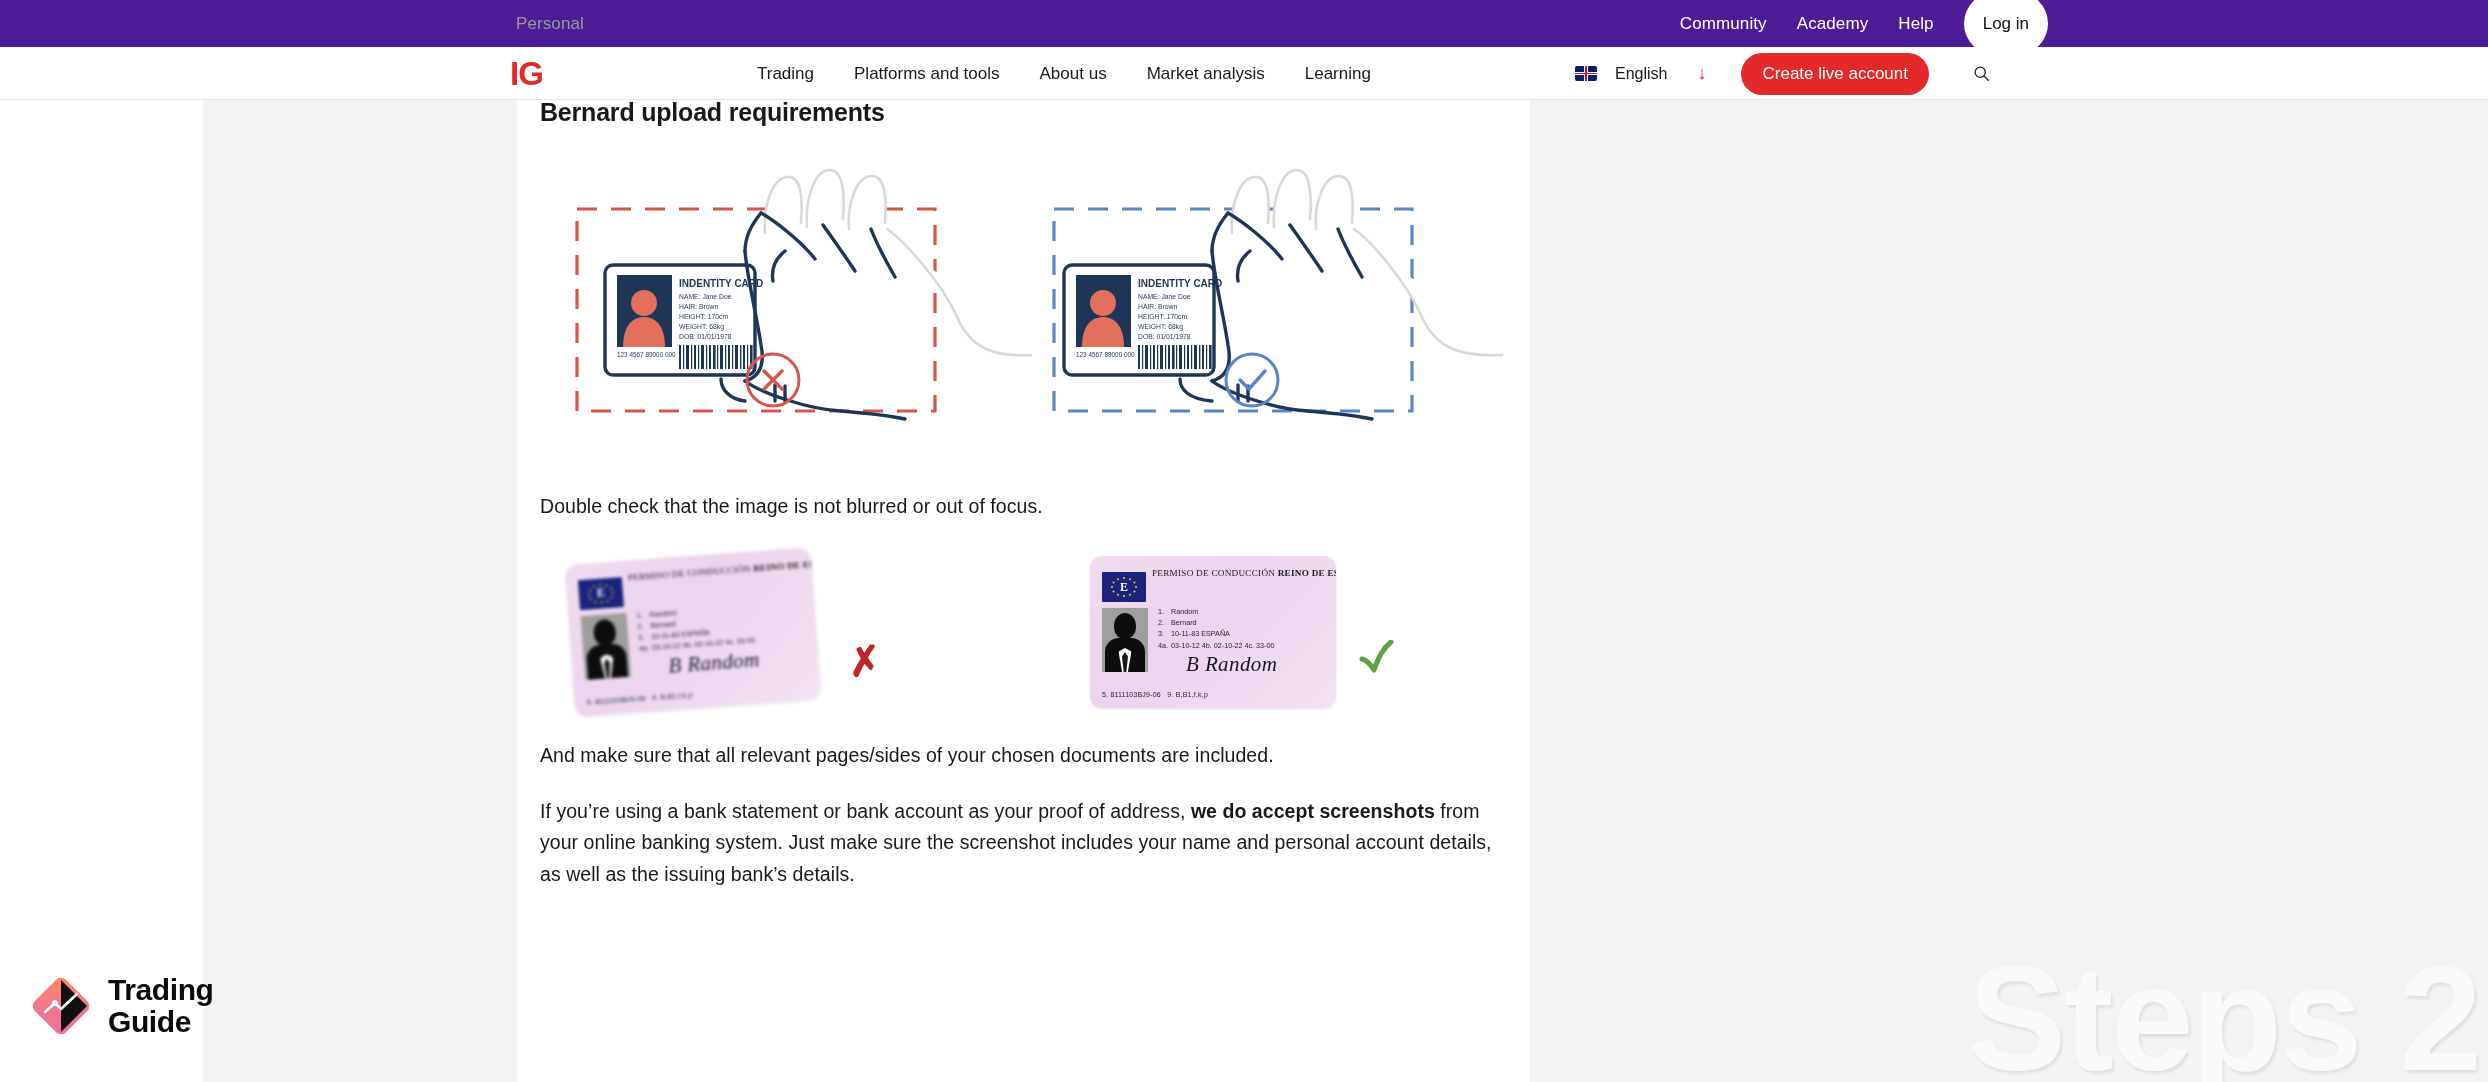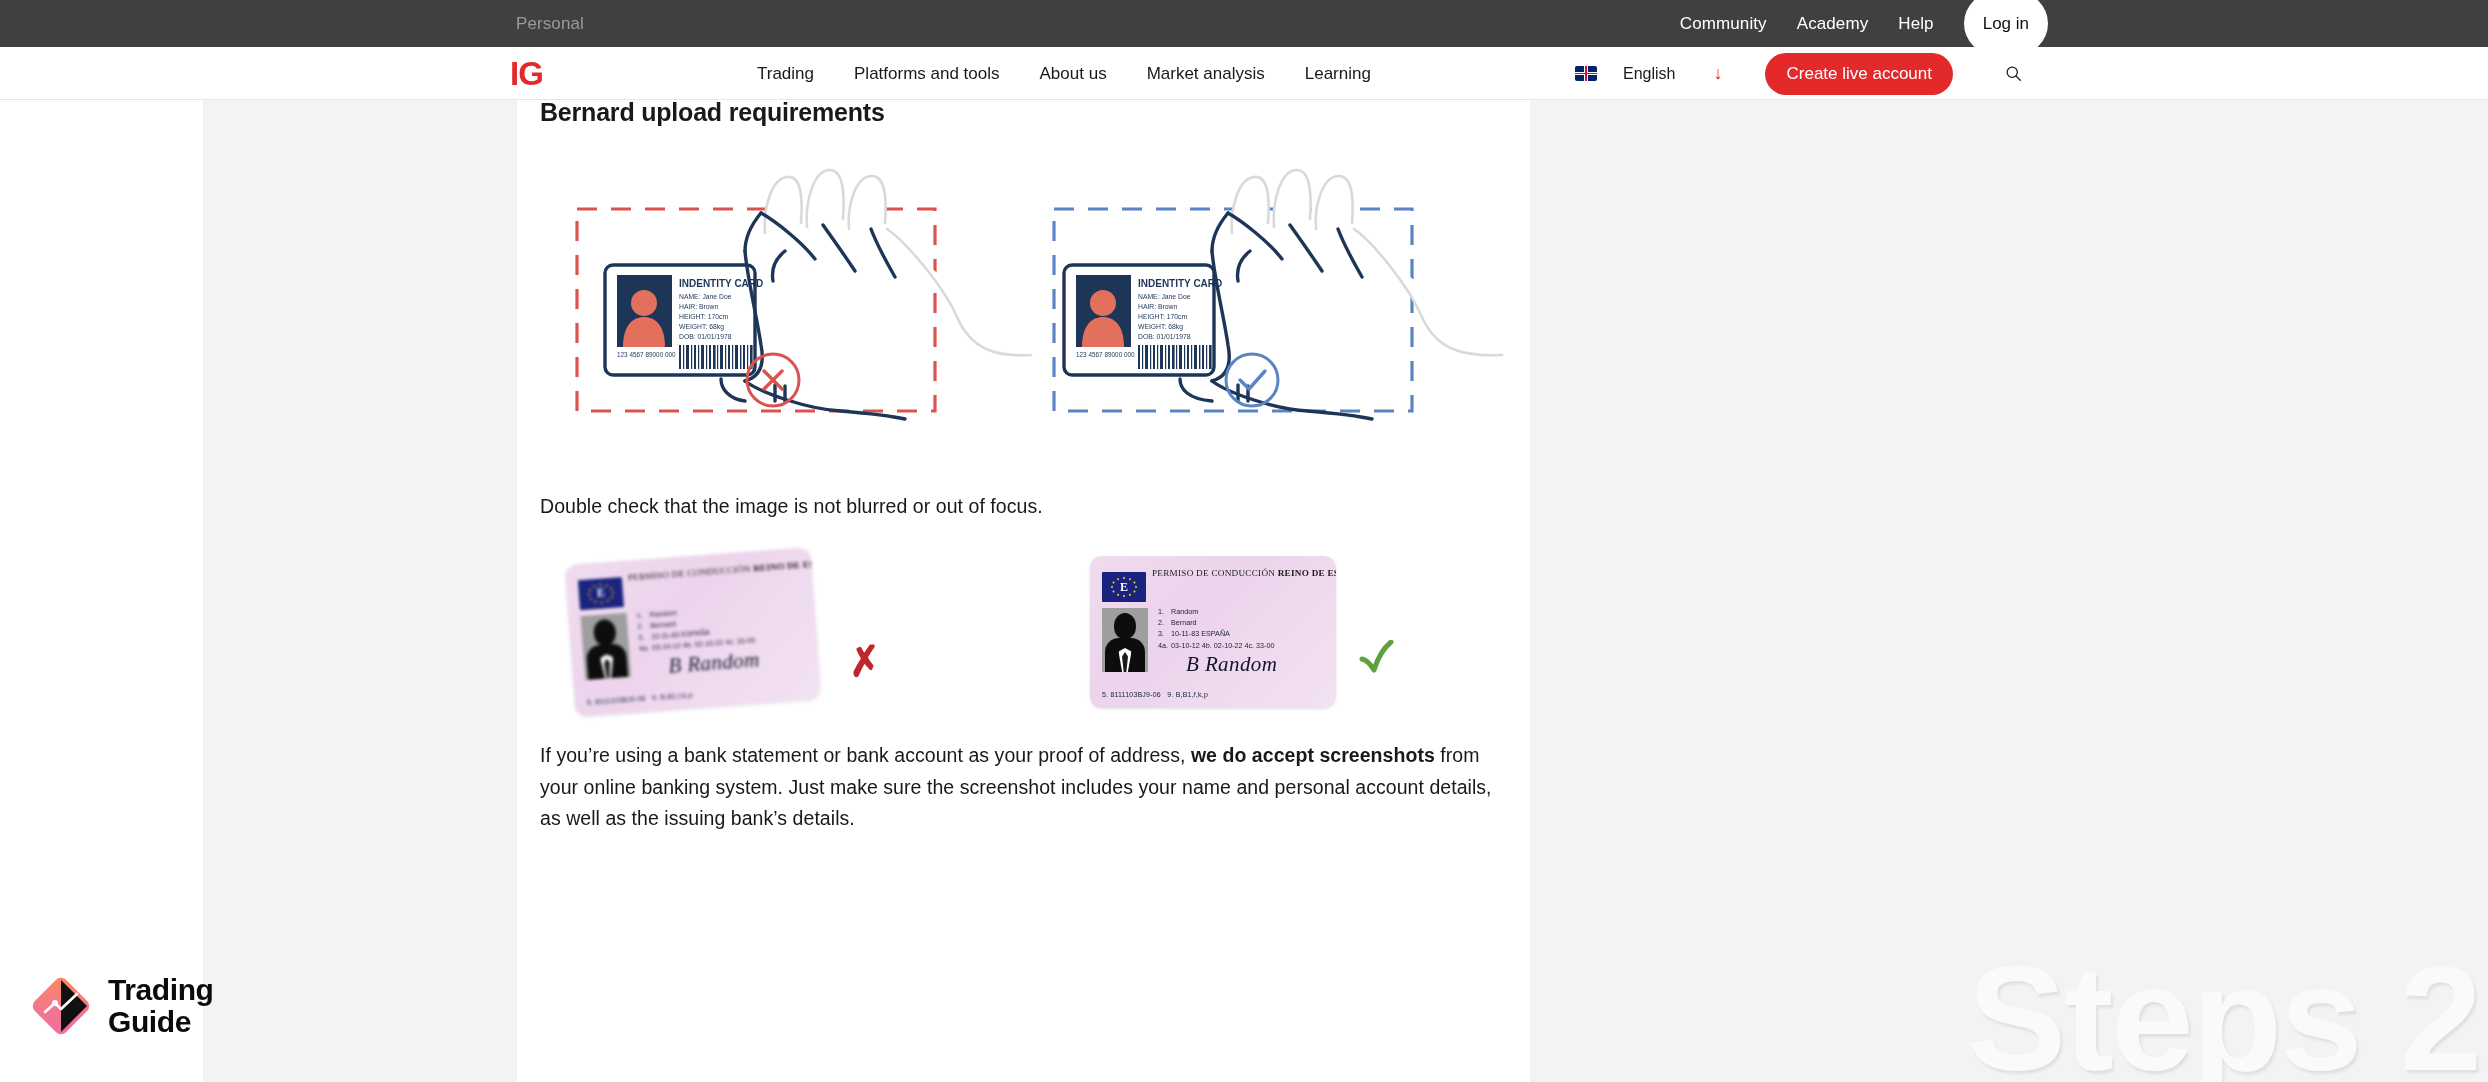--- a/index.html
+++ b/index.html
@@ -9,21 +9,21 @@
     background: #f2f3f5;
     font-family: "Liberation Sans", sans-serif;
     -webkit-font-smoothing: antialiased;
   }
 
   .page { position: relative; width: 2488px; height: 1082px; background: #f2f3f5; }
 
   
   .topbar {
     position: absolute; top: 0; left: 0; width: 2488px; height: 47px;
-    background: #404040;
+    background: #4c1d95;
     display: flex; align-items: center;
   }
   .topbar-left { position: absolute; left: 516px; top: 0; height: 47px; display: flex; align-items: center; }
   .topbar-personal { color: #9a9a9a; font-size: 17px; letter-spacing: .1px; }
   .topbar-right { position: absolute; right: 440px; top: 0; height: 47px; display: flex; align-items: center; gap: 30px; }
   .topbar-link { color: #ffffff; font-size: 17px; letter-spacing: .1px; text-decoration: none; }
   .login-btn {
     background: #ffffff; color: #111111; font-size: 17px;
     padding: 22px 19px; border-radius: 40px; border: none; cursor: pointer;
     font-family: "Liberation Sans", sans-serif; line-height: 1.15;
@@ -39,21 +39,21 @@
     color: #e4292a; font-weight: 700; font-size: 33px; letter-spacing: -1px;
     font-family: "Liberation Sans", sans-serif; line-height: 1;
   }
   .nav-links {
     position: absolute; left: 757px; top: 0; height: 53px;
     display: flex; align-items: center; gap: 40px;
   }
   .nav-link { color: #19191a; font-size: 17px; text-decoration: none; white-space: nowrap; }
   .nav-actions {
     position: absolute; left: 1575px; top: 0; height: 53px;
-    display: flex; align-items: center; gap: 16px;
+    display: flex; align-items: center; gap: 8px;
   }
   .flag {
     width: 22px; height: 15px; border-radius: 2px; overflow: hidden;
     position: relative; background: #012169; display: inline-block; flex: none;
   }
   .flag::before {
     content: ""; position: absolute; left: 0; top: 0; width: 100%; height: 100%;
     background:
       linear-gradient(to bottom, transparent 42%, #fff 42%, #fff 58%, transparent 58%),
       linear-gradient(to right, transparent 42%, #fff 42%, #fff 58%, transparent 58%);
@@ -463,20 +463,21 @@
             </div>
           </div>
           <span class="mark-check" style="left:268px; top:84px;">
             <svg width="36" height="34" viewBox="0 0 36 34" aria-hidden="true">
               <path d="M4 19 C9 20 13 25 16 30 C20 17 27 7 33 2" fill="none" stroke="#5ca23f" stroke-width="5" stroke-linecap="round" stroke-linejoin="round"></path>
             </svg>
           </span>
         </div>
       </div>
 
+      <p class="p">And make sure that all relevant pages/sides of your chosen documents are included.</p>
 
       <p class="p">
         <span>If you’re using a bank statement or bank account as your proof of address, </span><b>we do accept screenshots</b><span> from your online banking system. Just make sure the screenshot includes your name and personal account details, as well as the issuing bank’s details.</span>
       </p>
 
     </div>
   </div>
 
   <div class="brand">
     <span class="brand-mark">

